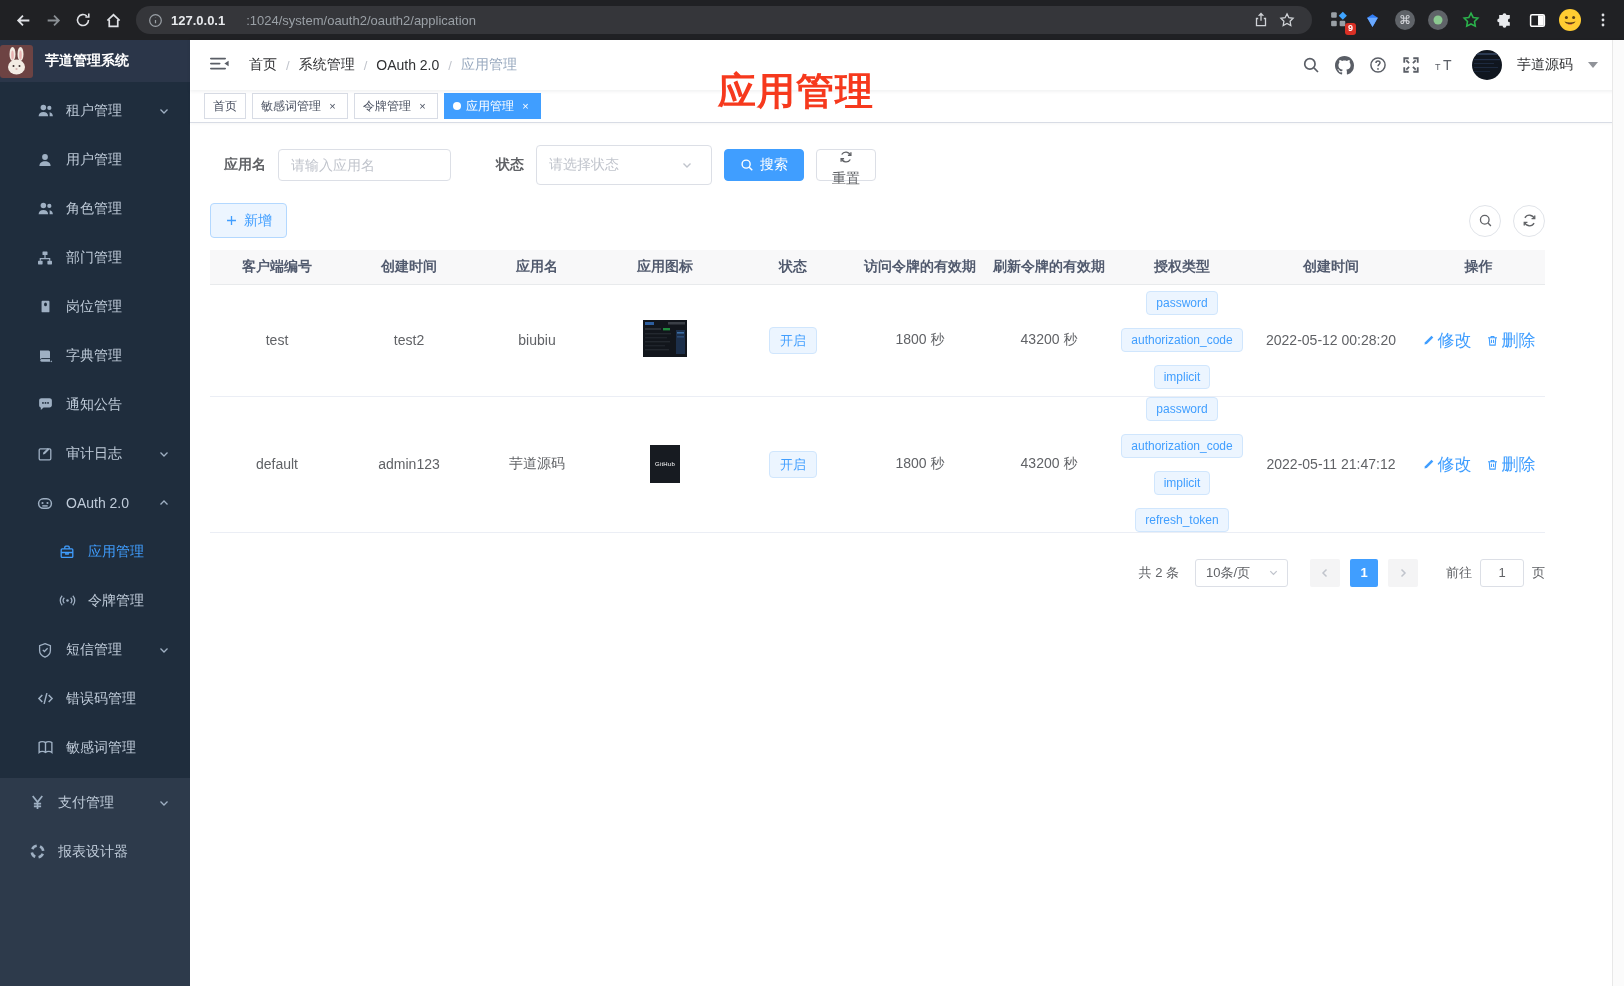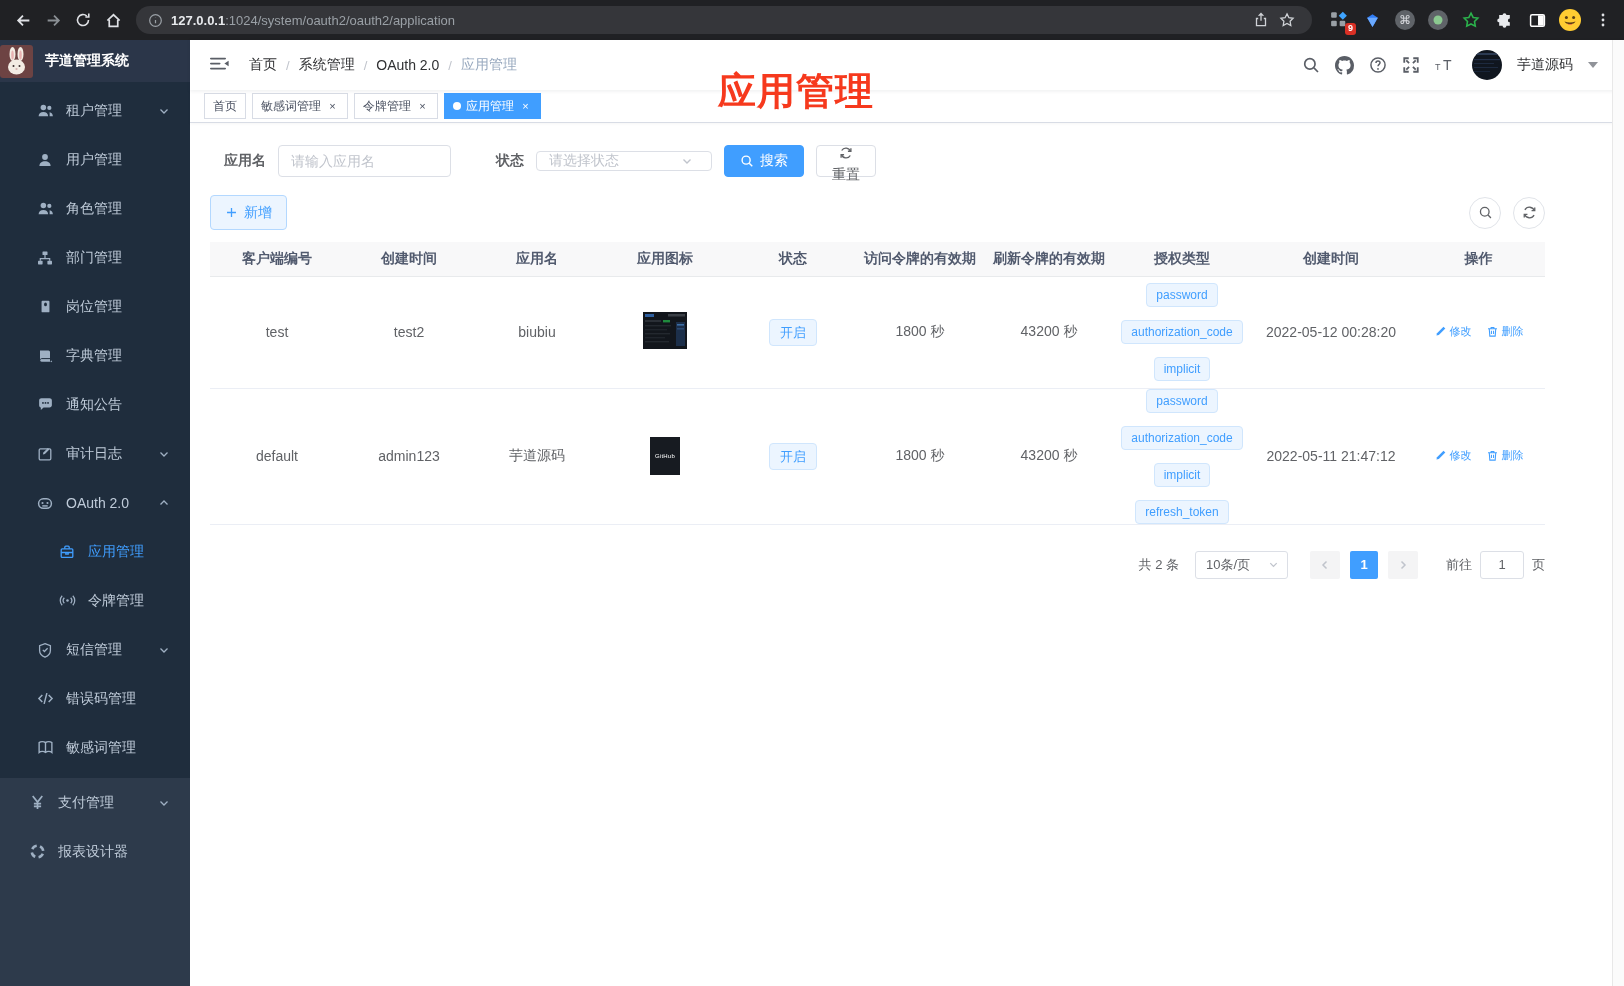--- a/index.html
+++ b/index.html
@@ -8,21 +8,21 @@
   .icon { display:inline-flex; align-items:center; justify-content:center; line-height:0; }
   .icon svg { display:block; }
 
   
   .browser-bar { height:40px; background:#202124; display:flex; align-items:center; padding:0 8px; position:relative; }
   .bb-btn { width:30px; height:30px; border:none; background:transparent; color:#dfe1e5; display:flex; align-items:center; justify-content:center; border-radius:50%; cursor:pointer; flex:0 0 auto; }
   .bb-btn.dim { color:#8a8f94; }
   .omnibox { width:1178px; height:28px; margin-left:8px; background:#35363a; border-radius:14px; display:flex; align-items:center; padding:0 12px; color:#9aa0a6; }
   .omnibox .url { font-size:13px; margin-left:8px; white-space:nowrap; }
   .omnibox .host { color:#e8eaed; font-weight:bold; }
-  .omnibox .rest { color:#9aa0a6; }
+  .omnibox .rest { color:#9aa0a6;margin-left:21px; }
   .omni-sp { flex:1; }
   .omni-ic { width:26px; height:26px; display:flex; align-items:center; justify-content:center; color:#cfd2d6; background:none; border:none; cursor:pointer; }
   .ext-area { display:flex; align-items:center; gap:7px; margin-left:14px; }
   .ext-btn { width:26px; height:26px; display:flex; align-items:center; justify-content:center; position:relative; background:none; border:none; cursor:pointer; color:#dfe1e5; }
   .ext-badge { position:absolute; right:-4px; bottom:-2px; background:#d93025; color:#fff; font-size:9px; font-weight:bold; border-radius:3px; padding:1px 3px; line-height:1.1; }
   .circ { width:20px; height:20px; border-radius:50%; background:#5f6368; display:flex; align-items:center; justify-content:center; color:#dadce0; font-size:12px; }
   .emoji-face { width:24px; height:24px; }
 
   
   .app { position:absolute; left:0; top:40px; right:0; bottom:0; }
@@ -64,21 +64,21 @@
   .tab .tab-close { font-size:11px; width:13px; height:13px; display:inline-flex; align-items:center; justify-content:center; border-radius:50%; }
 
   .annotation { position:absolute; left:528px; top:26px; font-size:38px; font-weight:bold; color:#f6391d; z-index:60; letter-spacing:1px; white-space:nowrap; }
 
   
   .content { padding:16px 0 0 20px; }
   .filter-row { display:flex; align-items:center; margin:6px 0 18px; }
   .f-label { font-size:14px; font-weight:bold; color:#606266; margin-right:12px; margin-left:14px; }
   .f-input { width:173px; height:32px; border:1px solid #dcdfe6; border-radius:4px; padding:0 12px; font-size:14px; color:#606266; outline:none; font-family:inherit; }
   .f-input::placeholder { color:#c0c4cc; }
-  .f-select { width:176px; height:20px; border:1px solid #dcdfe6; border-radius:4px; padding:0 18px 0 12px; display:flex; align-items:center; justify-content:space-between; cursor:pointer; }
+  .f-select { width:176px; height:40px; border:1px solid #dcdfe6; border-radius:4px; padding:0 18px 0 12px; display:flex; align-items:center; justify-content:space-between; cursor:pointer; }
   .f-select .ph { font-size:14px; color:#c0c4cc; }
   .f-select .chev { color:#c0c4cc; }
   .f-label.second { margin-left:45px; }
   .btn { height:32px; border-radius:4px; font-size:14px; display:inline-flex; align-items:center; gap:6px; padding:0 15px; cursor:pointer; font-family:inherit; }
   .btn-primary { background:#409eff; border:1px solid #409eff; color:#fff; margin-left:12px; }
   .btn-default { background:#fff; border:1px solid #dcdfe6; color:#606266; margin-left:12px;flex-direction:column; }
   .toolbar-row { display:flex; align-items:center; width:1335px; margin-bottom:12px; }
   .btn-add { height:35px; background:#ecf5ff; border:1px solid #b3d8ff; color:#409eff; border-radius:4px; font-size:14px; display:inline-flex; align-items:center; gap:6px; padding:0 14px; cursor:pointer; font-family:inherit; }
   .tool-circles { margin-left:auto; display:flex; gap:12px; }
   .circle-btn { width:32px; height:32px; border-radius:50%; border:1px solid #e1e4e9; background:#fff; color:#606266; display:flex; align-items:center; justify-content:center; cursor:pointer; }
@@ -86,21 +86,21 @@
   
   table.grid { width:1335px; border-collapse:collapse; table-layout:fixed; }
   .grid th { background:#f8f8f9; height:34px; font-size:14px; font-weight:bold; color:#515a6e; border-bottom:1px solid #e8eaec; text-align:center; }
   .grid td { border-bottom:1px solid #ebeef5; text-align:center; font-size:14px; color:#606266; vertical-align:middle; }
   .grid tr.r1 td { height:112px; }
   .grid tr.r2 td { height:123px; }
   .tag { display:inline-block; background:#ecf5ff; border:1px solid #d0e6fd; color:#409eff; border-radius:4px; }
   .status-tag { font-size:13px; padding:6px 10px; line-height:1; }
   .grants { display:flex; flex-direction:column; align-items:center; gap:13px; }
   .grant-tag { font-size:12px; padding:5px 9px; line-height:1; white-space:nowrap; }
-  .op-link { color:#409eff; font-size:11px; display:inline-flex; align-items:center; gap:3px; margin:0 7px; cursor:pointer; text-decoration:none; }
+  .op-link { color:#409eff; font-size:17px; display:inline-flex; align-items:center; gap:3px; margin:0 7px; cursor:pointer; text-decoration:none; }
   .thumb { display:inline-block; line-height:0; }
   .gh-thumb { width:30px; height:38px; background:#171b21; color:#fff; font-size:6px; display:inline-flex; align-items:center; justify-content:center; letter-spacing:.2px; }
 
   
   .pagination { width:1335px; display:flex; align-items:center; justify-content:flex-end; margin-top:26px; font-size:13px; color:#606266; }
   .pg-total { margin-right:16px; }
   .pg-size { width:93px; height:28px; border:1px solid #dcdfe6; border-radius:3px; display:flex; align-items:center; justify-content:space-between; padding:0 8px 0 10px; cursor:pointer; color:#606266; }
   .pg-size .chev { color:#c0c4cc; }
   .pg-btn { min-width:30px; height:28px; background:#f4f4f5; border:none; border-radius:2px; color:#c0c4cc; display:inline-flex; align-items:center; justify-content:center; cursor:pointer; }
   .pg-btn.prev { margin-left:22px; }

